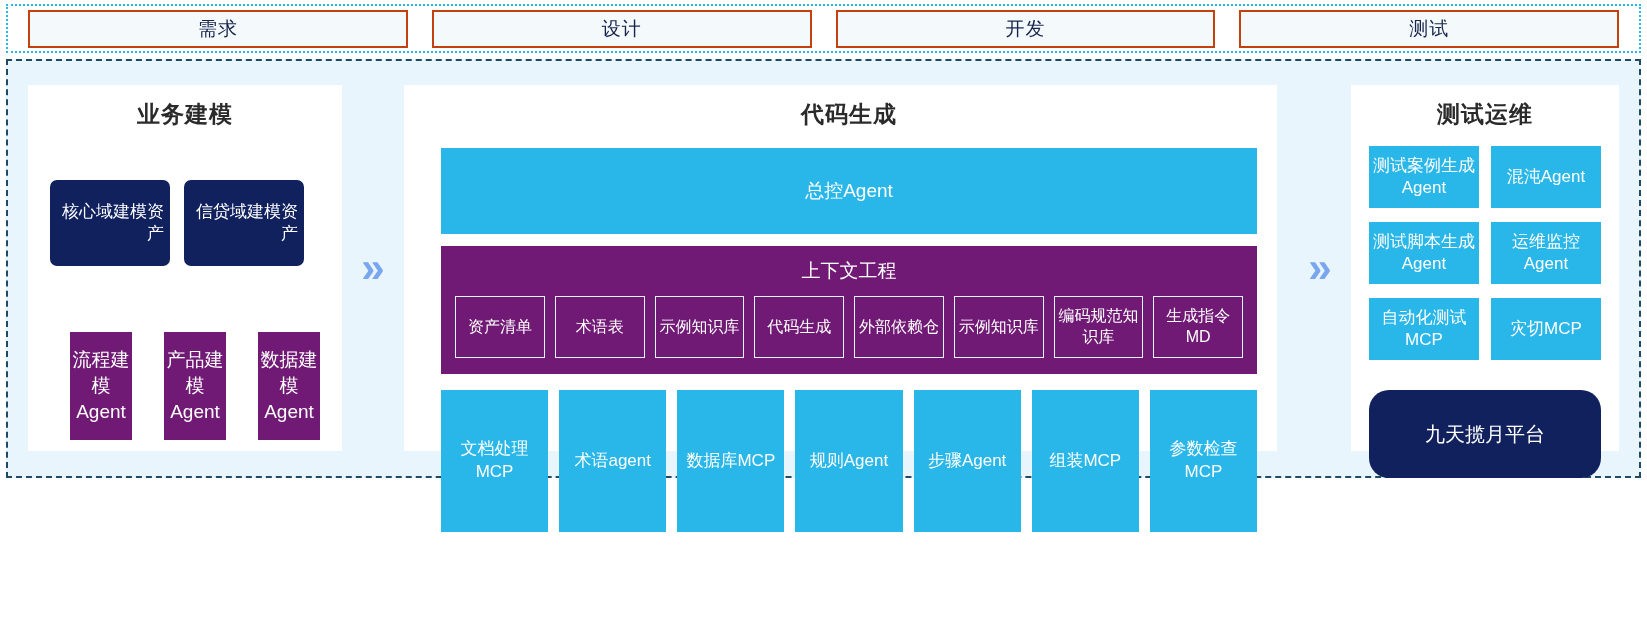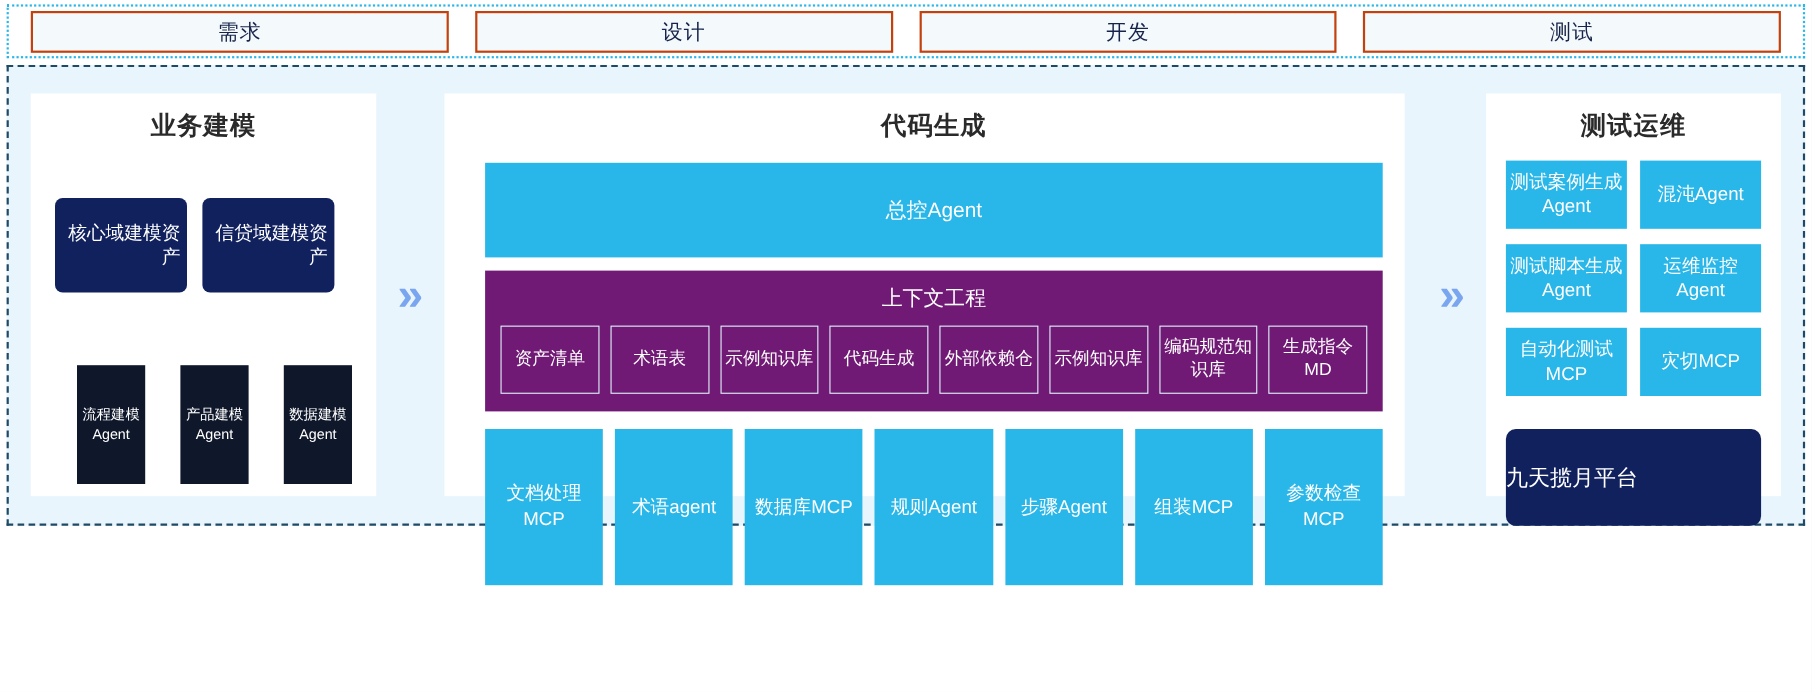--- a/index.html
+++ b/index.html
@@ -138,23 +138,23 @@
     box-sizing: border-box;
   }
   .model-agent-row {
     display: flex;
     gap: 12px;
     margin-top: 66px;
   }
   .model-agent {
     width: 76px;
     height: 108px;
-    background: #0f172a;
-    color: #ffffff;
-    font-size: 13px;
+    background: #701a75;
+    color: #ffffff;
+    font-size: 19px;
     line-height: 1.38;
     display: flex;
     align-items: center;
     justify-content: center;
     text-align: center;
     box-sizing: border-box;
     margin-left: 20px;
   }
 
   
@@ -249,26 +249,26 @@
     align-items: center;
     justify-content: center;
     text-align: center;
     padding: 0 4px;
     box-sizing: border-box;
   }
   .platform-box {
     margin-top: 30px;
     height: 88px;
     background: #10215e;
-    border-radius: 9px;
+    border-radius: 20px;
     color: #ffffff;
     font-size: 20px;
     display: flex;
     align-items: center;
-    justify-content: flex-start;
+    justify-content: center;
     text-align: center;
   }
 </style>
 </head>
 <body>
 
 <div class="canvas">
 
   <div class="stage-bar">
     <div class="stage-box">

